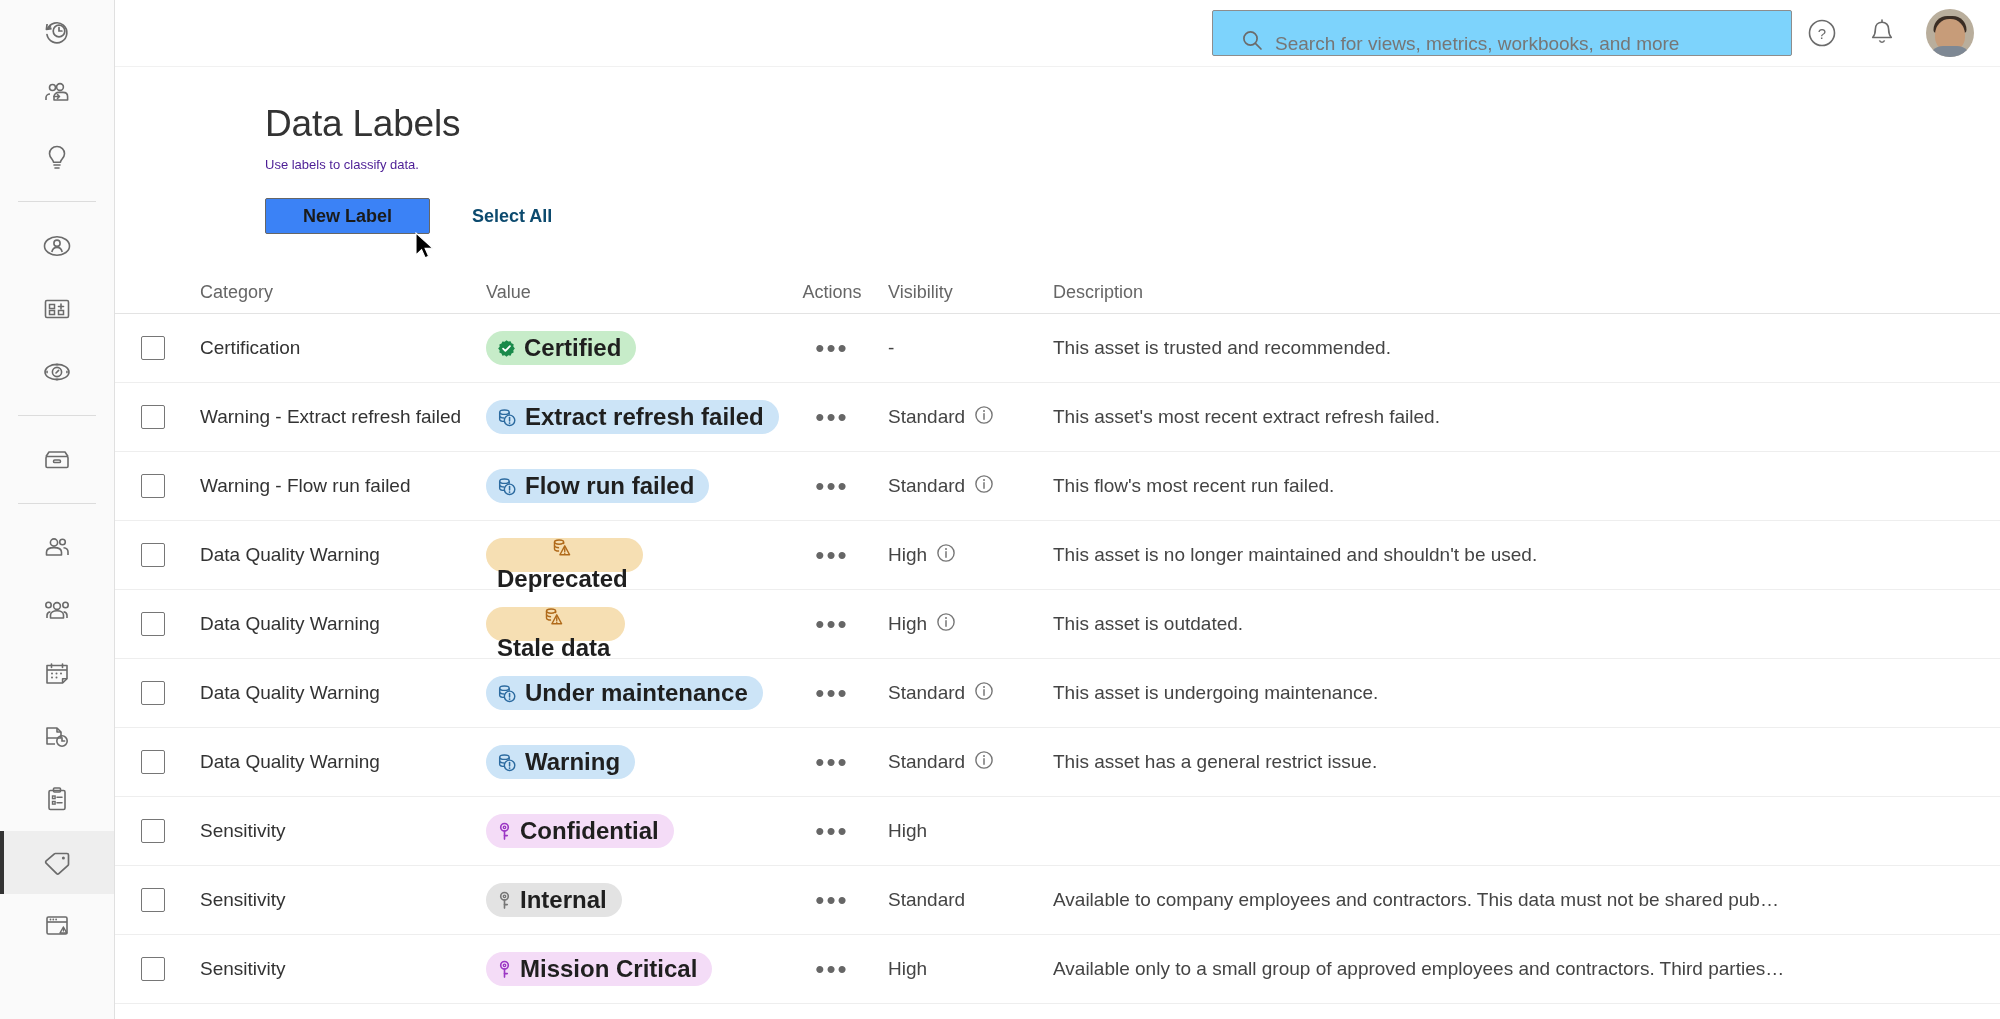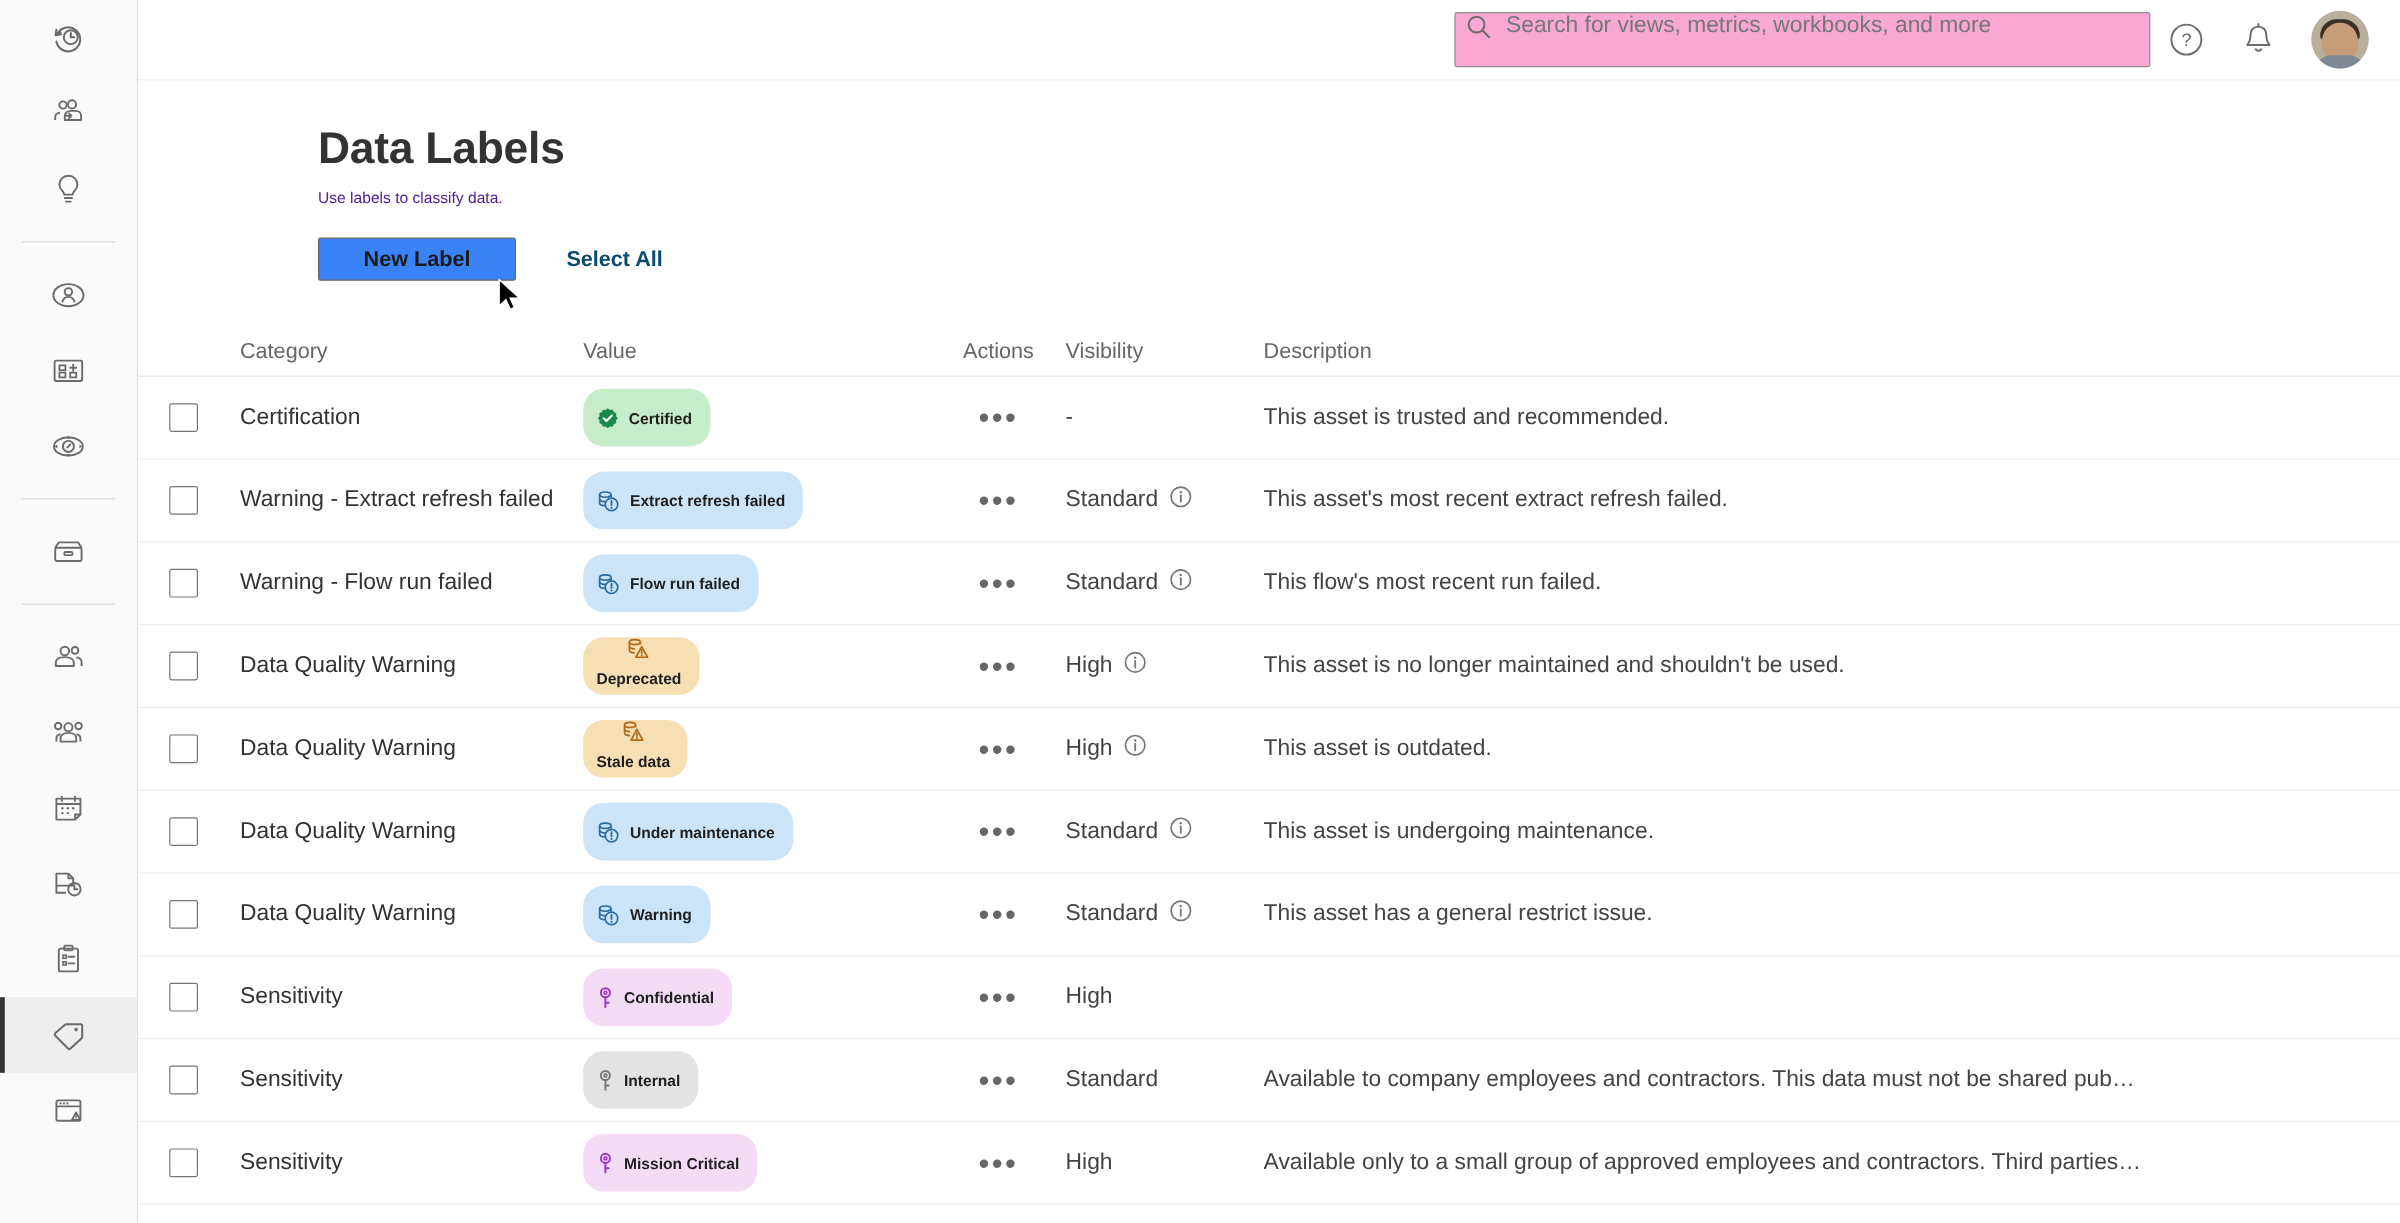--- a/index.html
+++ b/index.html
@@ -45,23 +45,23 @@
     height: 67px; width: 100%;
     display: flex; align-items: center; justify-content: flex-end;
     padding-right: 26px; gap: 0;
     border-bottom: 1px solid #f1f1f1;
     background: #fff;
   }
   .search-box {
     width: 580px; height: 46px;
     border: 1px solid #8d8d8d;
     border-radius: 2px;
-    display: flex; align-items: flex-start;
-    padding: 0 8px; gap: 12px;
-    background: #f9a8d4;
+    display: flex; align-items: flex-end;
+    padding: 0 28px; gap: 12px;
+    background: #7dd3fc;
   }
   .search-box input {
     border: none; outline: none;
     font-family: "Liberation Sans", sans-serif;
     font-size: 19px; color: #555;
     width: 100%; background: transparent;
   }
   .search-box input::placeholder { color: #767676; }
   .topbar-icon {
     width: 60px; height: 46px;
@@ -91,21 +91,21 @@
   .avatar .body {
     position: absolute; left: 50%; bottom: -6px;
     transform: translateX(-50%);
     width: 42px; height: 17px; border-radius: 14px 14px 0 0;
     background: #7e8894;
   }
 
   
   .page-head { padding: 36px 0 0 150px; }
   .page-title {
-    font-size: 37px; color: #333; font-weight: 700;
+    font-size: 37px; color: #333; font-weight: 400;
     letter-spacing: -0.2px;
   }
   .page-sub {
     font-size: 13px; color: #4c1d95; margin-top: 12px;
   }
   .toolbar {
     margin-top: 26px;
     display: flex; align-items: center; gap: 0;
   }
   .btn-outline {
@@ -160,23 +160,23 @@
   }
   .vis-cell { display: flex; align-items: center; gap: 9px; font-size: 19px; color: #444; }
   .dots {
     font-size: 26px; color: #666; letter-spacing: 2px;
     line-height: 10px; cursor: pointer; user-select: none;
   }
 
   
   .pill {
     display: inline-flex; align-items: center; gap: 8px;
-    height: 48px; padding: 0 15px 0 11px;
+    height: 34px; padding: 0 15px 0 11px;
     border-radius: 17px;
-    font-size: 13px; font-weight: bold; color: #1f1f1f;
+    font-size: 24px; font-weight: bold; color: #1f1f1f;
     white-space: nowrap;
   }
   .pill.green  { background: #c7ecc9; }
   .pill.blue   { background: #cce4f7; }
   .pill.amber  { background: #f6dfb3; flex-direction: column; }
   .pill.purple { background: #f4dcf7; }
   .pill.gray   { background: #e3e3e3; }
   .pill svg { flex: 0 0 auto; display:block; }
 
   

